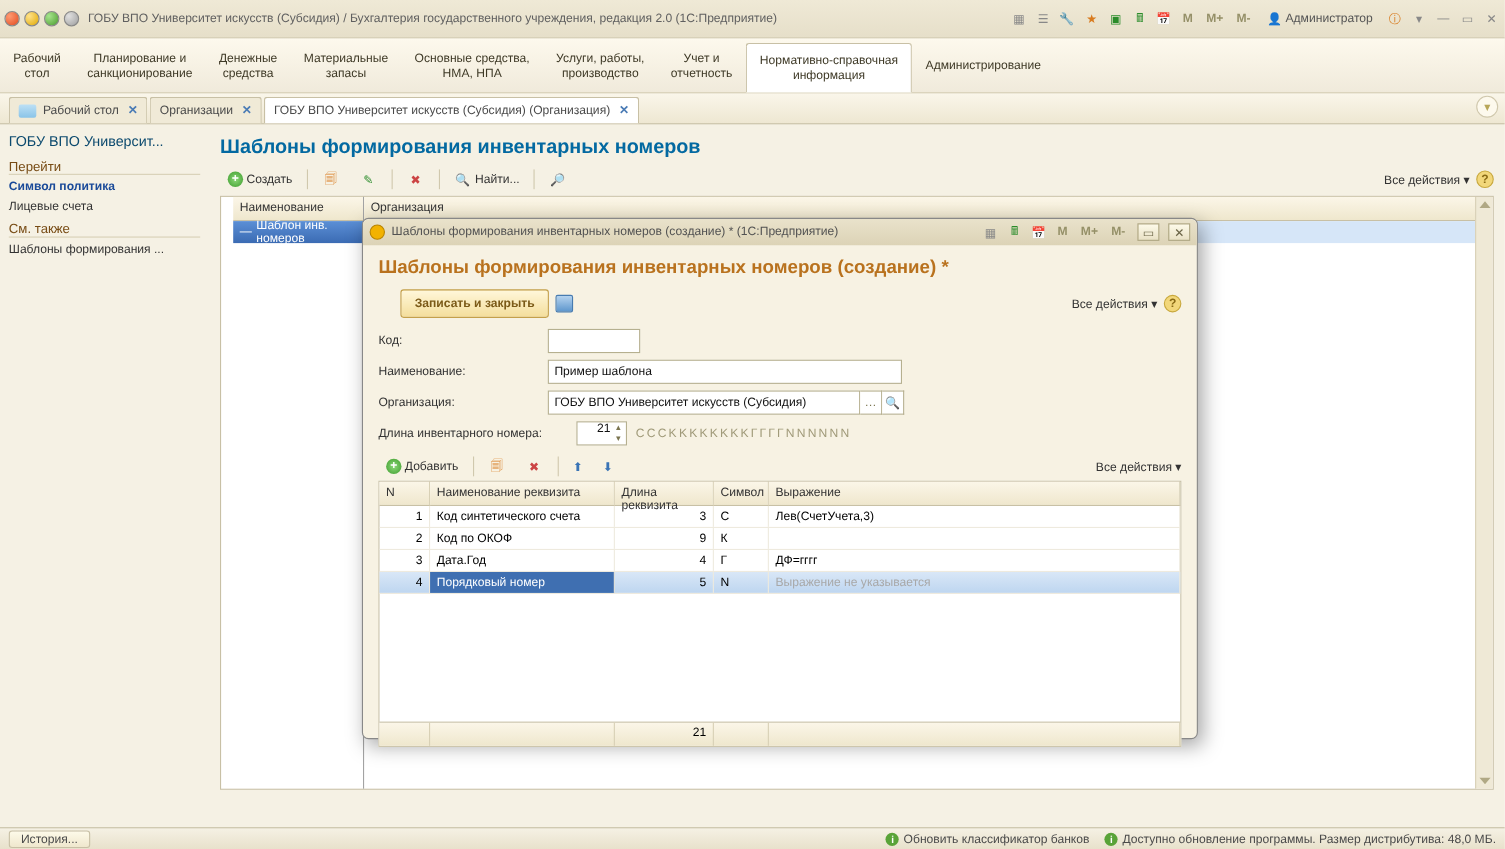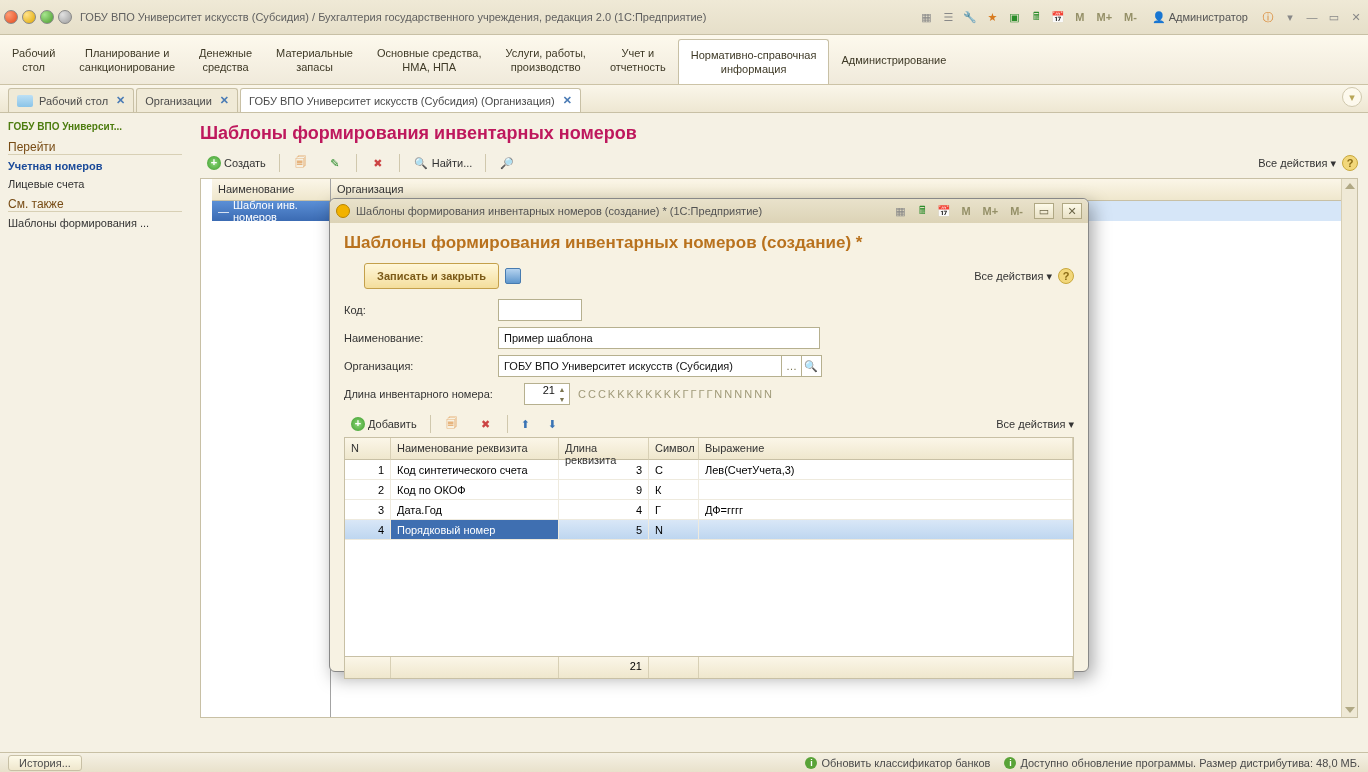--- a/index.html
+++ b/index.html
@@ -29,27 +29,27 @@
   .tab-bar{height:28px;background:linear-gradient(to bottom,#faf6ea,#eee7d2);display:flex;align-items:flex-end;border-bottom:1px solid #c8c0a5;padding-left:8px;position:relative;}
   .tab{height:24px;padding:0 8px;display:flex;align-items:center;gap:6px;border:1px solid #c8c0a5;border-bottom:none;margin-right:2px;background:#f0ead7;border-radius:3px 3px 0 0;color:#4a4a4a;}
   .tab.active{background:#fff;}
   .tab .x{color:#4a7bb5;font-weight:bold;margin-left:2px;}
   .tab-icon{width:16px;height:12px;background:linear-gradient(to bottom,#bde0f5,#8ac4e8);border-radius:2px;}
   .chev-btn{position:absolute;right:6px;top:2px;width:20px;height:20px;border:1px solid #d0c8ad;border-radius:50%;display:flex;align-items:center;justify-content:center;color:#b8a657;background:#fdf9ed;}
 
   .workspace{display:flex;height:calc(772px - 24px - 50px - 28px - 20px);}
 
   .sidebar{width:190px;padding:8px 8px;}
-  .side-title{color:#4d7c0f;font-weight:bold;font-size:10px;margin-bottom:8px;white-space:nowrap;overflow:hidden;text-overflow:ellipsis;}
+  .side-title{color:#0c4a6e;font-weight:normal;font-size:13px;margin-bottom:8px;white-space:nowrap;overflow:hidden;text-overflow:ellipsis;}
   .side-group{color:#774b14;font-size:12px;margin:4px 0 2px 0;border-bottom:1px solid #d8d0b5;}
   .side-link{color:#333;padding:3px 0;display:block;}
   .side-link.active{color:#1a4a99;font-weight:bold;}
 
   .main-area{flex:1;padding:6px 10px;position:relative;}
-  .page-heading{color:#be185d;font-size:18px;font-weight:bold;margin:4px 0 8px 0;}
+  .page-heading{color:#0369a1;font-size:18px;font-weight:bold;margin:4px 0 8px 0;}
   .toolbar{display:flex;align-items:center;gap:4px;margin-bottom:4px;}
   .tb-btn{height:22px;padding:0 6px;display:flex;align-items:center;gap:3px;border:1px solid transparent;border-radius:3px;color:#333;}
   .sep{width:1px;height:18px;background:#d0c8ad;margin:0 2px;}
   .plus-ic{width:14px;height:14px;border-radius:50%;background:radial-gradient(circle,#8ed97a,#3a9a2a);color:#fff;text-align:center;line-height:13px;font-weight:bold;}
   .right-actions{margin-left:auto;display:flex;align-items:center;gap:6px;color:#333;}
   .help-ic{width:16px;height:16px;border-radius:50%;background:#f2d77a;border:1px solid #c8a83d;color:#8a6b15;text-align:center;line-height:14px;font-weight:bold;}
 
   .bg-table{border:1px solid #c8c0a5;background:#fff;height:540px;display:flex;}
   .bg-table .coln{flex:0 0 130px;border-right:1px solid #a3a3a3;padding-left:11px;}
   .bg-table .colw{flex:1;}
@@ -189,21 +189,21 @@
     <span>ГОБУ ВПО Университет искусств (Субсидия) (Организация)</span>
     <span class="x">✕</span>
   </div>
   <div class="chev-btn">▾</div>
 </div>
 
 <div class="workspace">
   <div class="sidebar">
     <div class="side-title">ГОБУ ВПО Университ...</div>
     <div class="side-group">Перейти</div>
-    <a class="side-link active">Учетная номеров</a>
+    <a class="side-link active">Символ политика</a>
     <a class="side-link">Лицевые счета</a>
     <div class="side-group">См. также</div>
     <a class="side-link">Шаблоны формирования ...</a>
   </div>
 
   <div class="main-area">
     <div class="page-heading">Шаблоны формирования инвентарных номеров</div>
     <div class="toolbar">
       <div class="tb-btn">
         <span class="plus-ic">+</span>
@@ -351,20 +351,21 @@
         <div class="c2">Дата.Год</div>
         <div class="c3">4</div>
         <div class="c4">Г</div>
         <div class="c5">ДФ=гггг</div>
       </div>
       <div class="gr sel">
         <div class="c1">4</div>
         <div class="c2">Порядковый номер</div>
         <div class="c3">5</div>
         <div class="c4">N</div>
+        <div class="c5 placeholder">Выражение не указывается</div>
       </div>
       <div class="grid-blank"></div>
       <div class="gf">
         <div class="c1"></div>
         <div class="c2"></div>
         <div class="c3" style="justify-content:flex-end;text-align:right">21</div>
         <div class="c4"></div>
         <div class="c5"></div>
       </div>
     </div>

